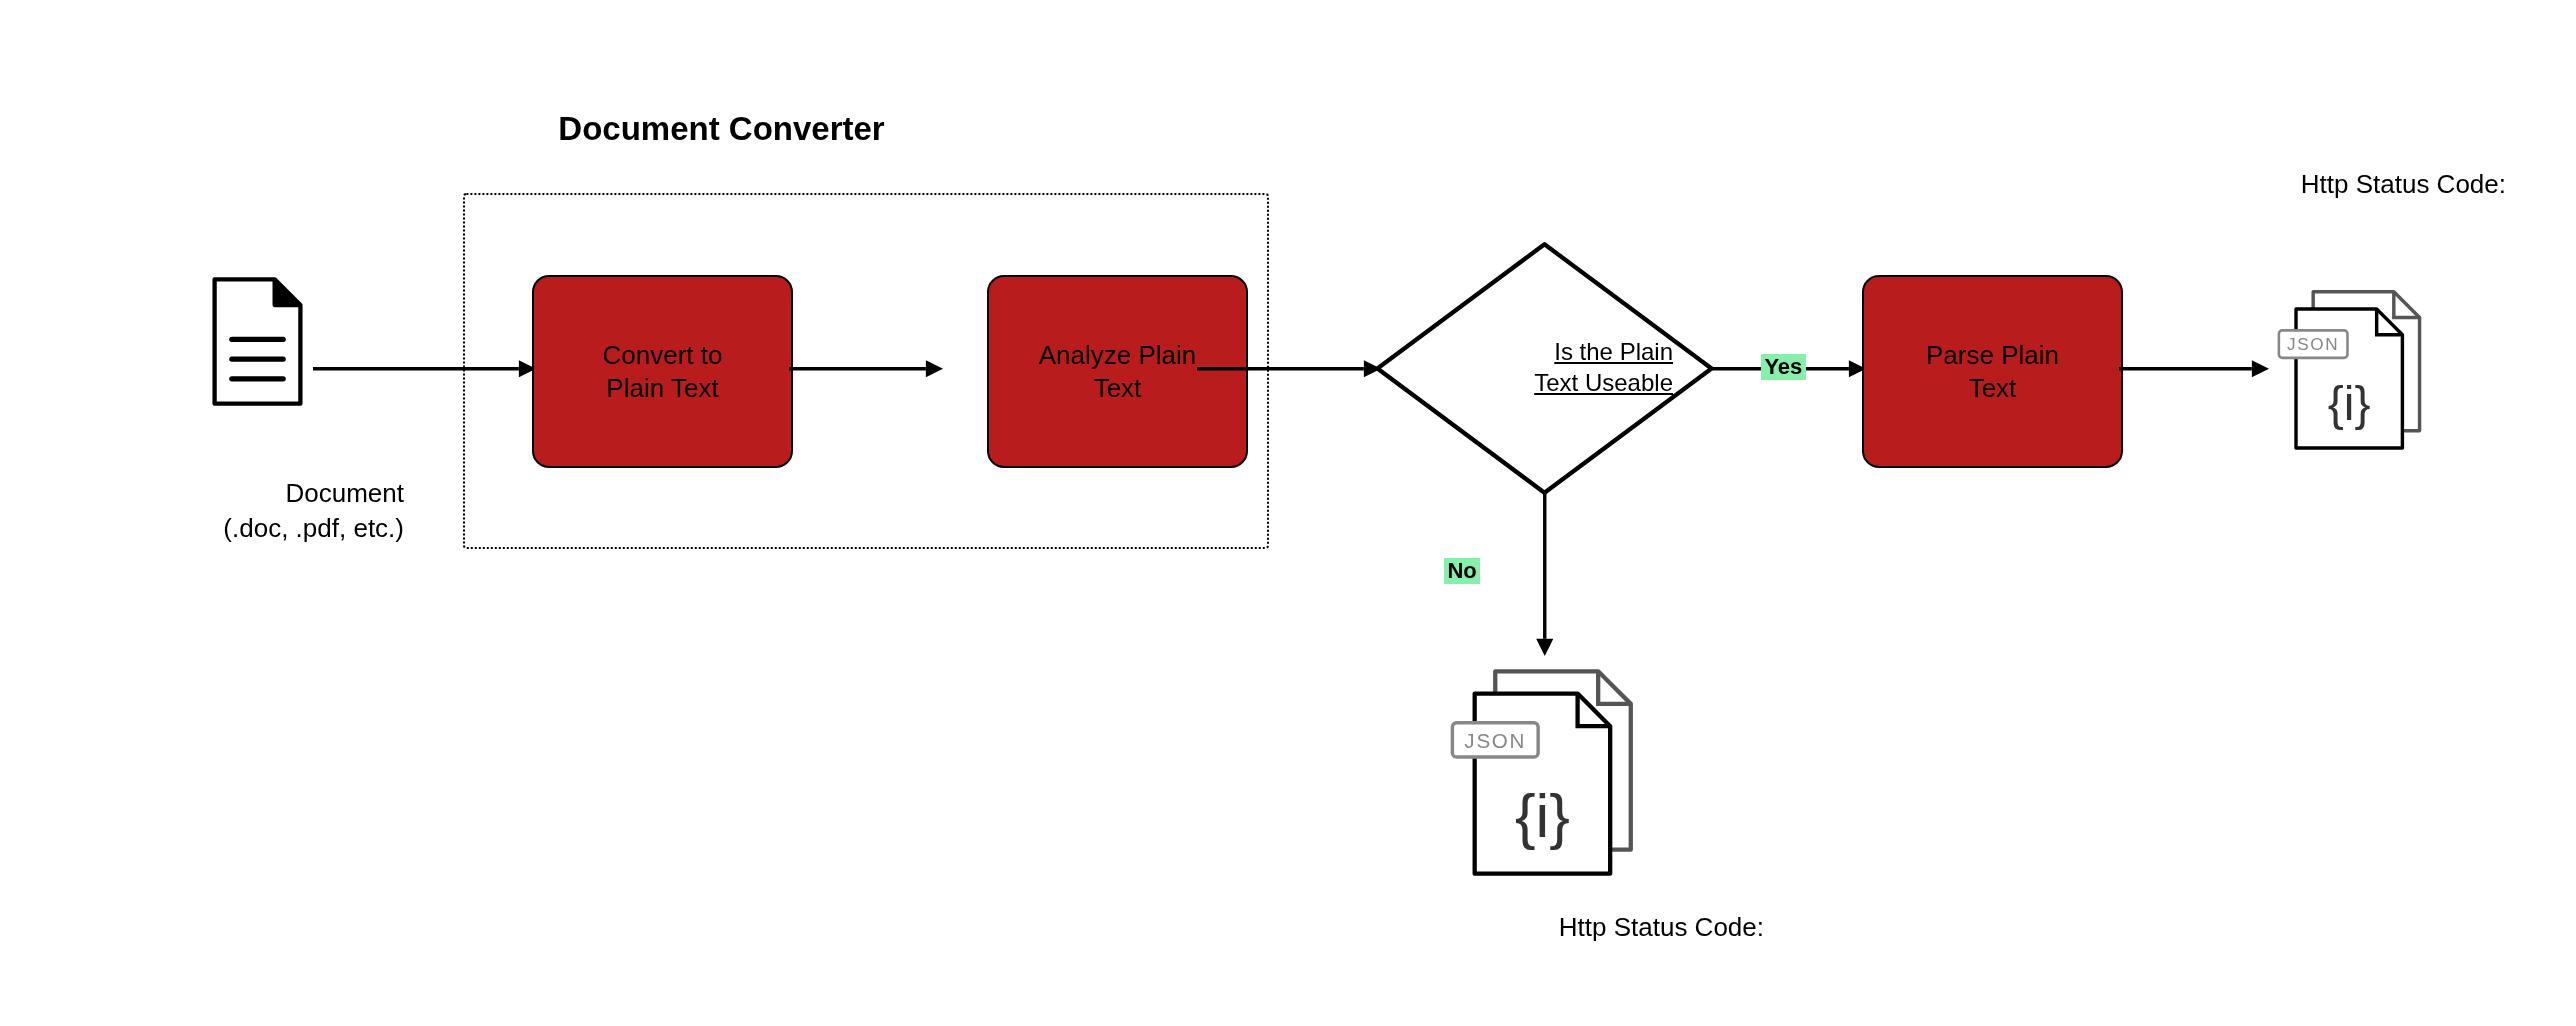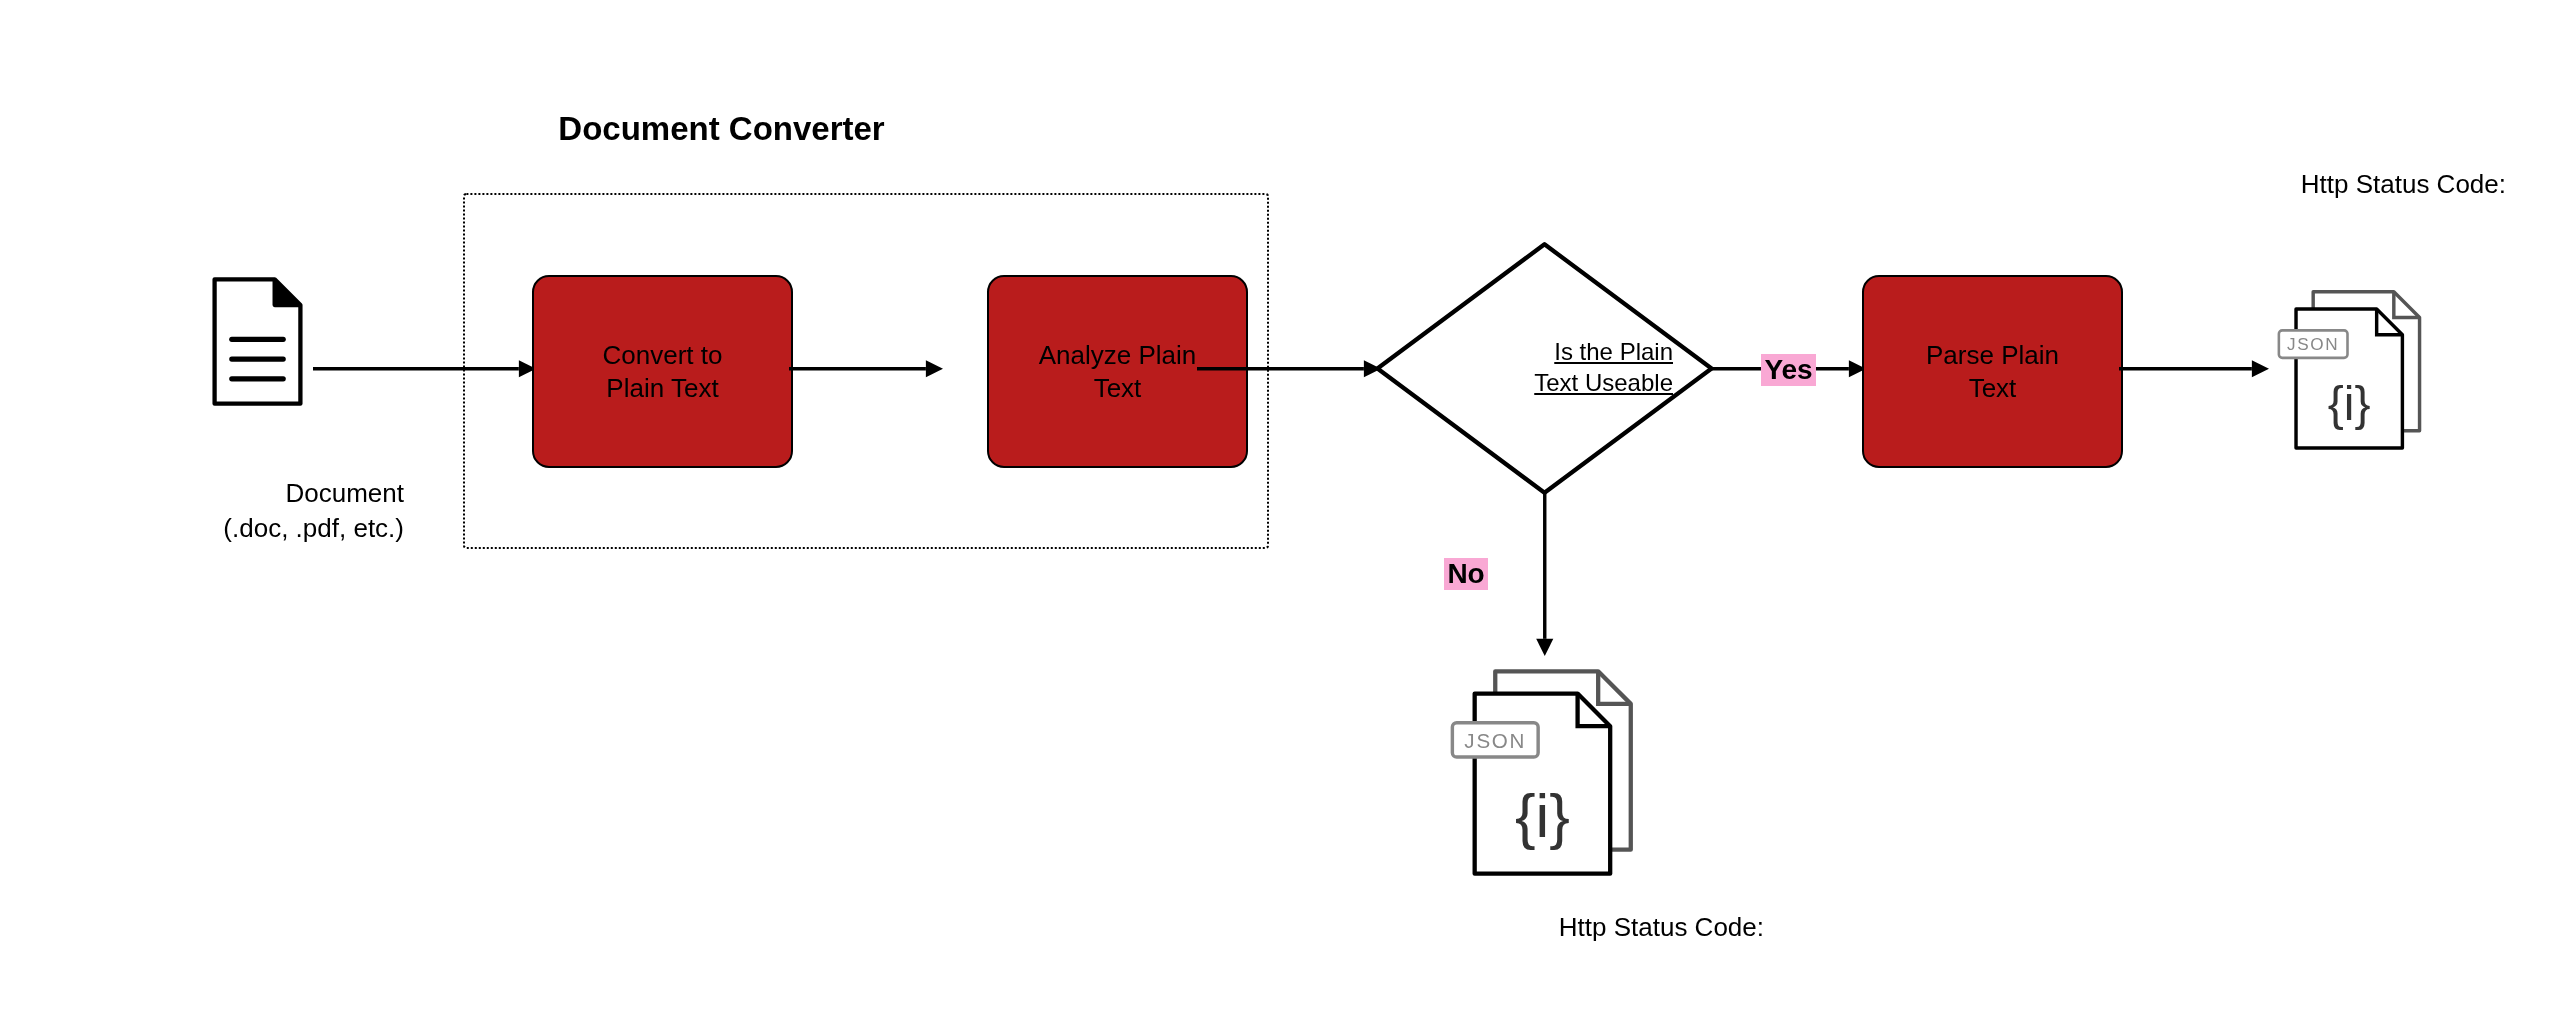--- a/index.html
+++ b/index.html
@@ -37,22 +37,22 @@
     font-size: 26px;
     line-height: 1.25;
   }
   .caption {
     font-size: 26px;
     text-align: right;
     line-height: 1.35;
   }
   .edge-label {
     font-weight: 700;
-    font-size: 28px;
-    background: #f9a8d4;
+    font-size: 22px;
+    background: #86efac;
     padding: 0 3.4px;
   }
   .decision-text {
     font-size: 24px;
     text-align: right;
     line-height: 1.3;
     text-decoration: underline;
   }
   svg { display: block; }
 </style>

